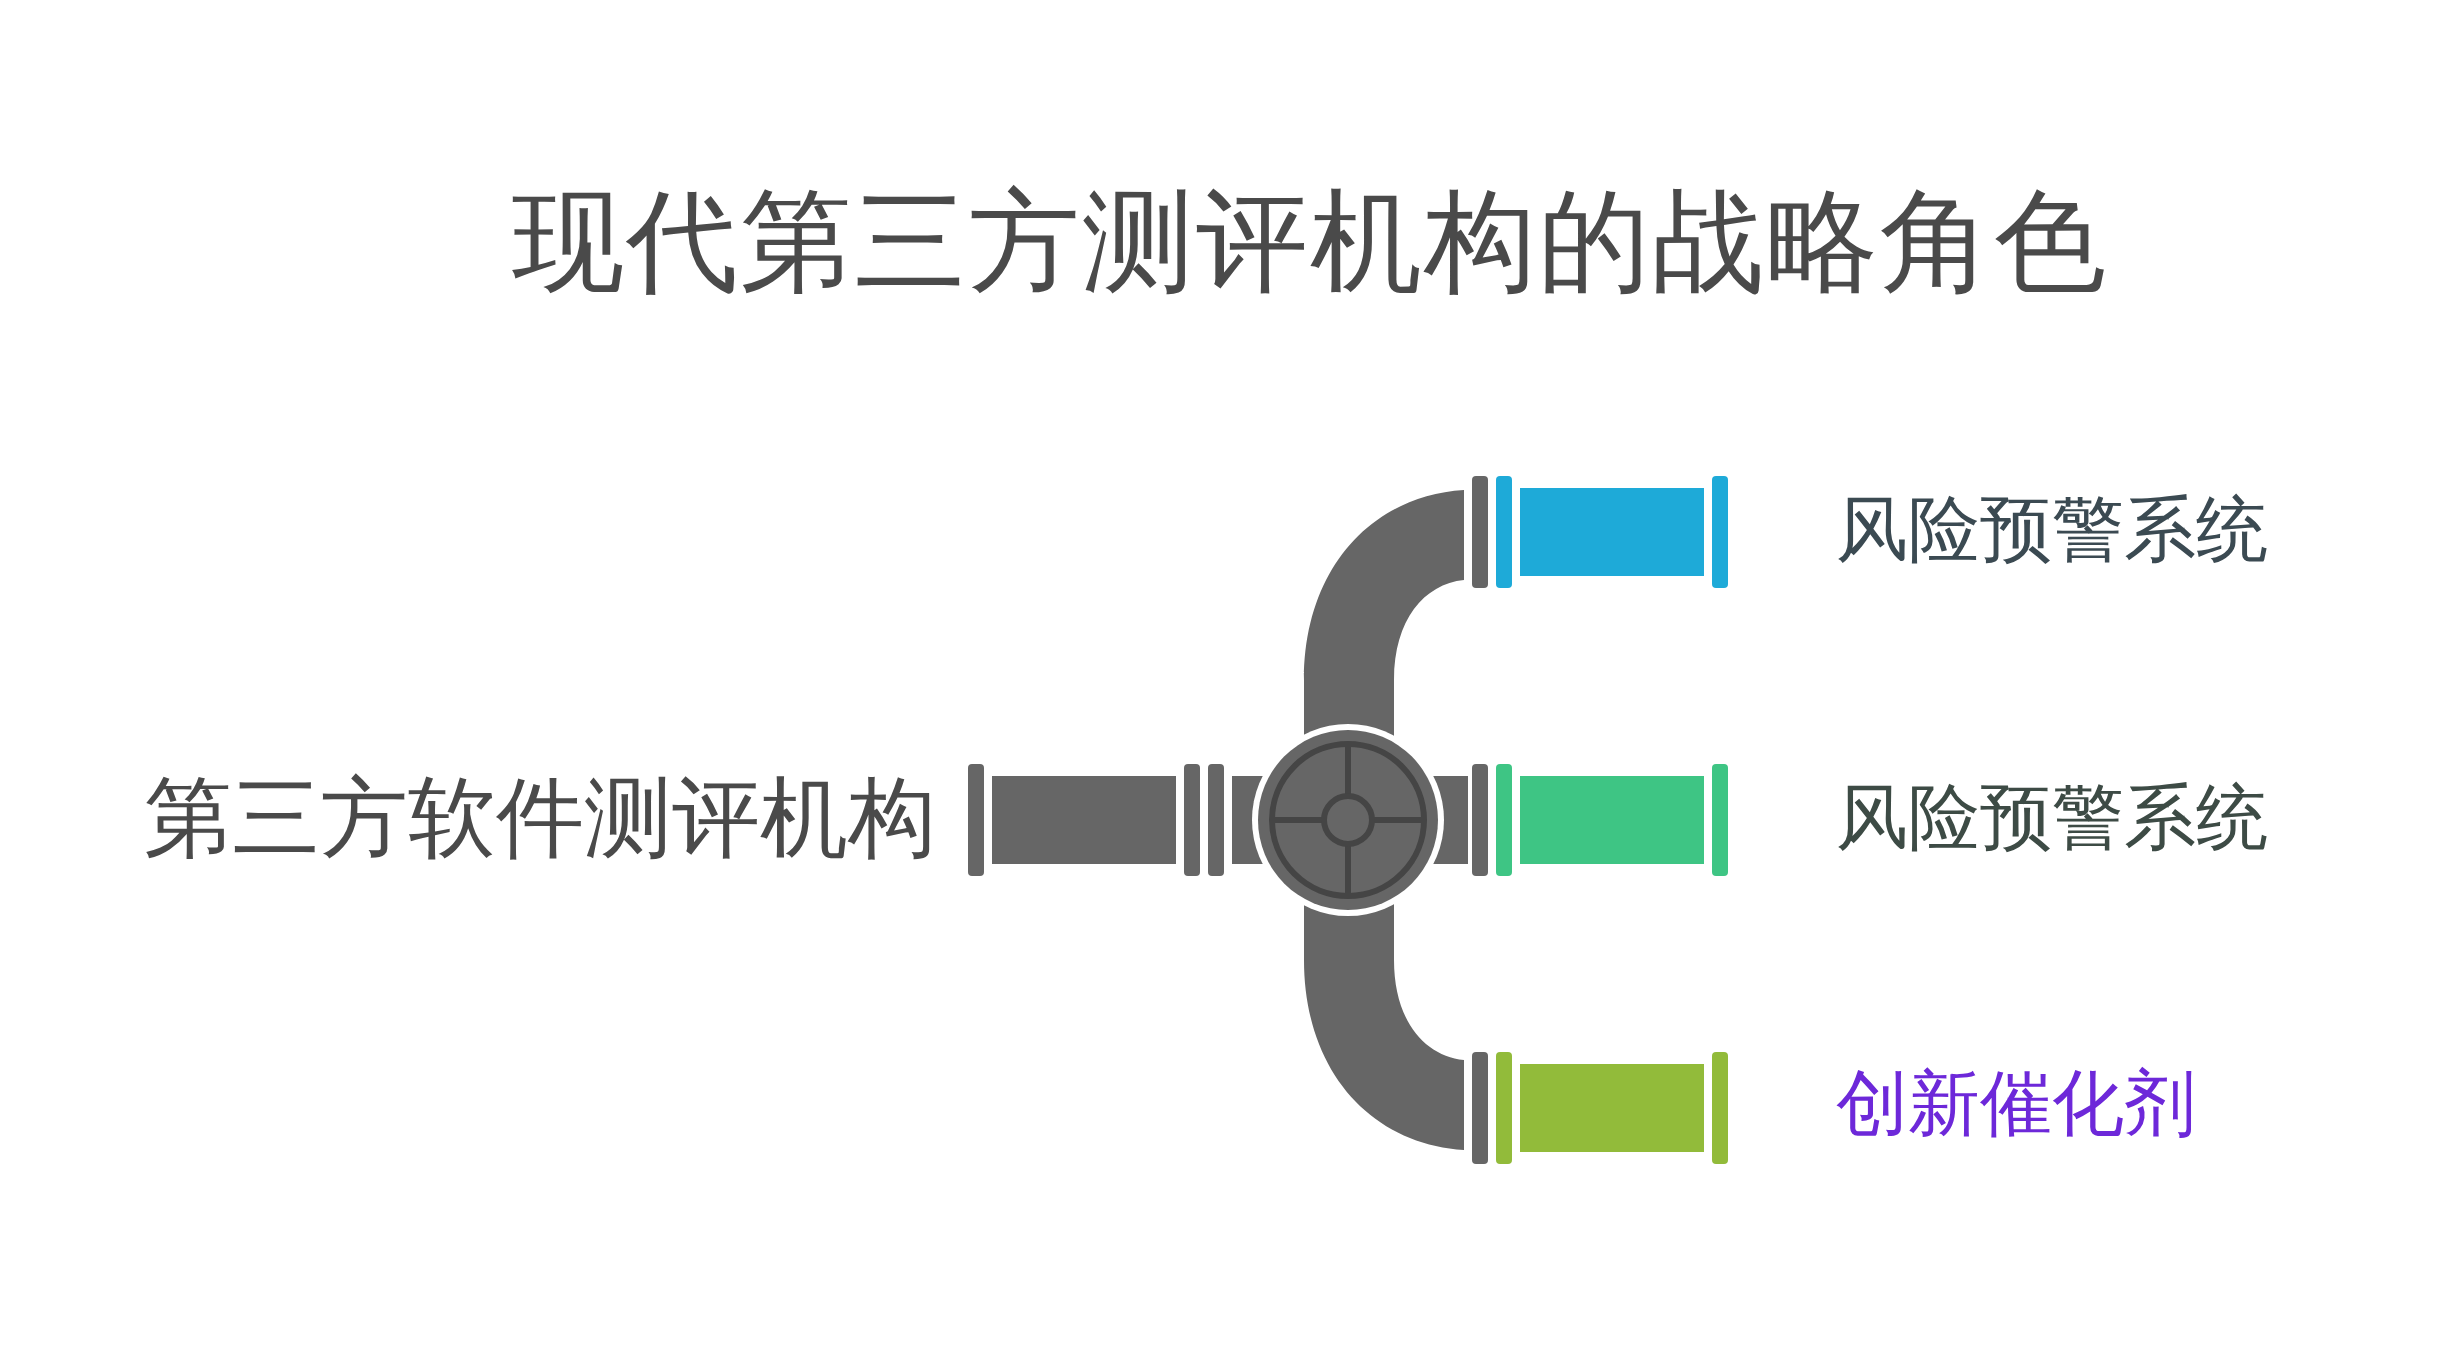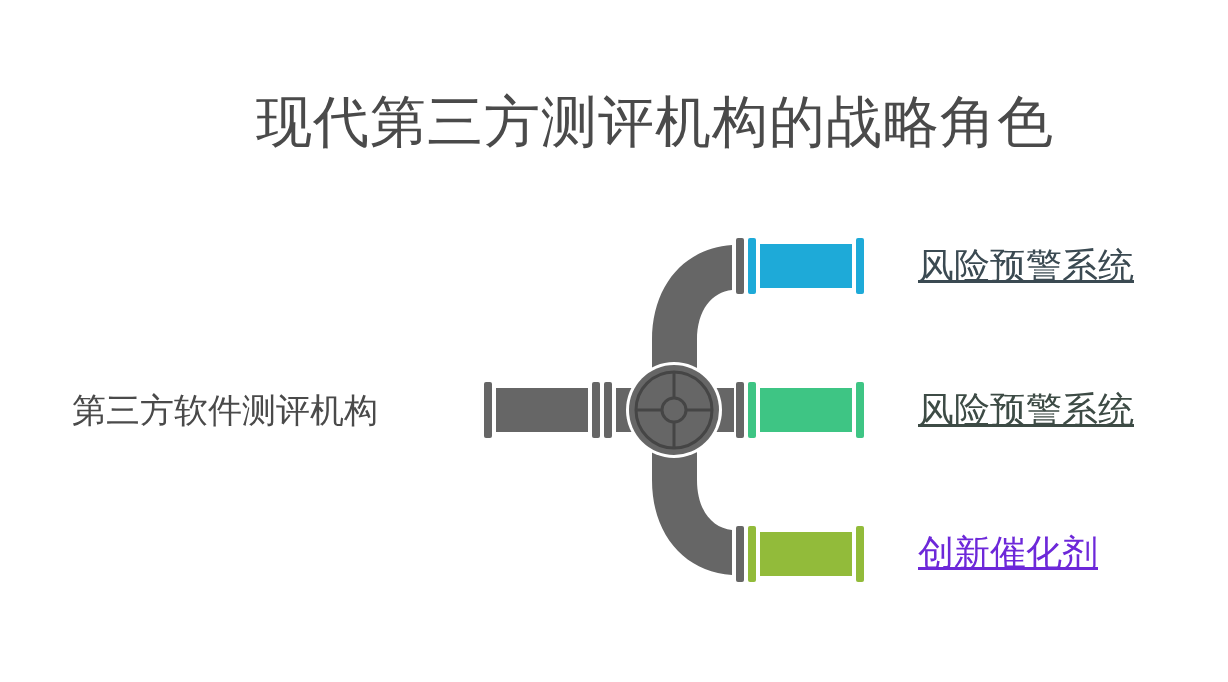--- a/index.html
+++ b/index.html
@@ -1,22 +1,22 @@
 <!DOCTYPE html>
 <html><head>
   <meta charset="utf-8">
   <style>
     html, body { margin: 0; padding: 0; background: #ffffff; }
     body { width: 1228px; height: 682px; position: relative; overflow: hidden;
            font-family: "DejaVu Sans", "Liberation Sans", sans-serif; }
     .title { position: absolute; left: 256px; top: 72px; font-size: 56px; color: #4a4a4a;
              letter-spacing: 1px; white-space: nowrap; line-height: 76px; margin-top: 12px; }
-    .source-label { position: absolute; left: 72px; top: 386px; font-size: 34px; color: #4a4a4a;
+    .source-label { position: absolute; left: 72px; top: 386px; font-size: 44px; color: #4a4a4a;
                     white-space: nowrap; line-height: 48px; }
-    .branch-label { position: absolute; left: 918px; font-size: 36px; white-space: nowrap; line-height: 48px; text-decoration: underline; }
+    .branch-label { position: absolute; left: 918px; font-size: 36px; white-space: nowrap; line-height: 48px; }
     .branch-0 { top: 242px; color: #3b4a52; }
     .branch-1 { top: 386px; color: #3d4b45; }
     .branch-2 { top: 529px; color: #6d28d9; }
     svg.diagram { position: absolute; left: 0; top: 0; }
   </style>
 </head>
 <body>
 
 <div class="title">现代第三方测评机构的战略角色</div>
 

